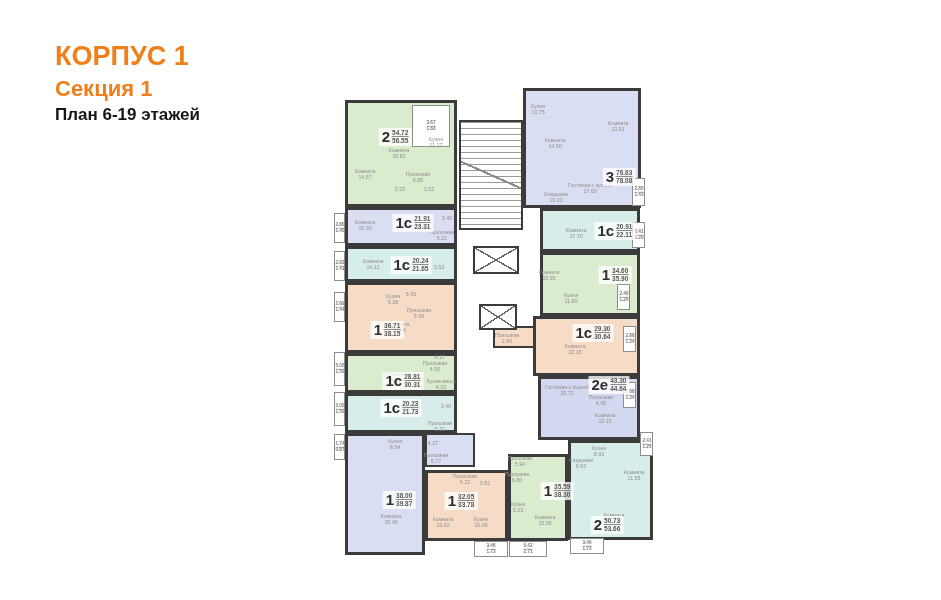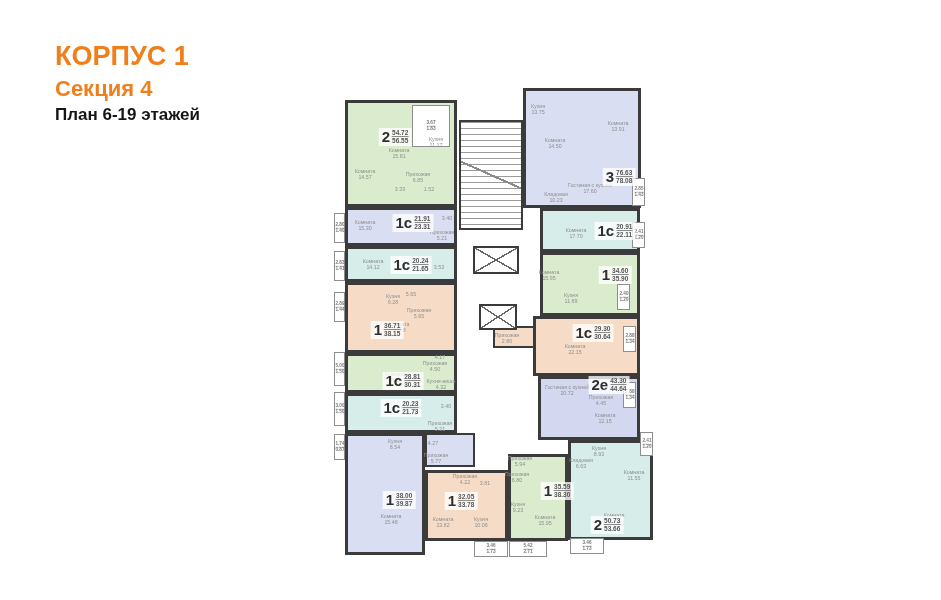--- a/index.html
+++ b/index.html
@@ -35,21 +35,21 @@
   .u-a{border-bottom:1px solid #888;}
   .room-label{position:absolute;transform:translate(-50%,-50%) scale(.66);font-size:8px;color:#8f8f8f;
      text-align:center;line-height:1.08;white-space:nowrap;z-index:5;}
 </style>
 </head>
 <body>
 
 <div id="stage">
   <div id="hdr">
     <div class="hdr-l1">КОРПУС 1</div>
-    <div class="hdr-l2">Секция 4</div>
+    <div class="hdr-l2">Секция 1</div>
     <div class="hdr-l3">План 6-19 этажей</div>
   </div>
 
   <div id="plan">
 
     <div class="core stairs" style="left:126px;top:34px;width:64px;height:110px;"></div>
     <div class="core elev" style="left:140px;top:160px;width:46px;height:28px;"></div>
     <div class="core elev" style="left:146px;top:218px;width:38px;height:26px;"></div>
 
   <div class="patch" style="left: 92px; top: 347px; width: 50px; height: 34px; background: rgb(218, 222, 242);"></div>

